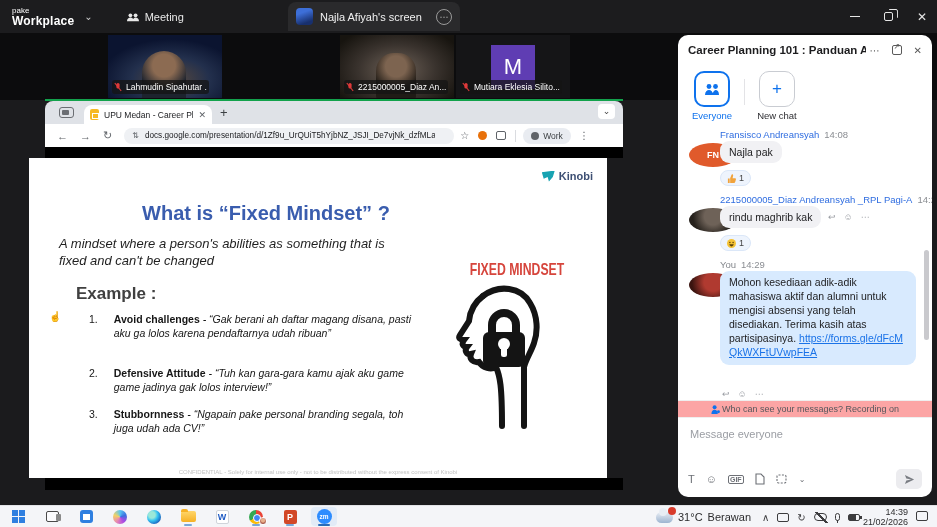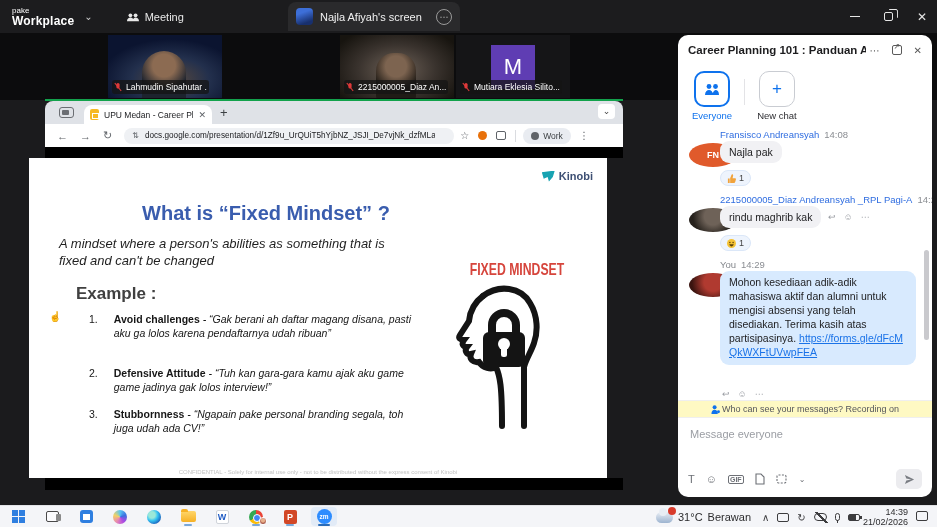--- a/index.html
+++ b/index.html
@@ -102,21 +102,21 @@
   .avatar { position:absolute; width:48px; height:24px; border-radius:50%; left:11px; }
   .av-fn { background:#e05a2b; color:#fff; font-size:9px; font-weight:bold; display:flex; align-items:center; justify-content:center; }
   .av-diaz { background:radial-gradient(circle at 50% 35%, #6e6258 0 30%, #26211c 70%); }
   .av-you { background:radial-gradient(circle at 50% 38%, #b03a30 0 32%, #3a1410 75%); }
   .bubble { position:absolute; background:#f1f1f4; border-radius:9px; padding:5px 9px; font-size:10.5px; color:#1d1d1f; }
   .bubble-own { background:#d8eafe; width:196px; line-height:1.33; }
   .bubble-own a { color:#1a73e8; text-decoration:underline; word-break:break-all; }
   .reaction { position:absolute; background:#eef4fd; border:1px solid #dbe7f8; border-radius:9px; height:16px; display:flex; align-items:center; gap:3px; padding:0 6px; font-size:9px; color:#444; }
   .msg-actions { position:absolute; display:flex; gap:8px; color:#9a9da3; font-size:9px; align-items:center; }
   .chat-scroll { position:absolute; right:3px; top:215px; width:5px; height:90px; background:#c9c9cd; border-radius:3px; }
-  .chat-banner { position:absolute; left:0; top:365px; width:100%; height:17px; background:#fef9c3; border-top:1px solid #efefef; display:flex; align-items:center; justify-content:center; gap:2px; font-size:9px; color:#55575c; }
+  .chat-banner { position:absolute; left:0; top:365px; width:100%; height:17px; background:#fca5a5; border-top:1px solid #efefef; display:flex; align-items:center; justify-content:center; gap:2px; font-size:9px; color:#55575c; }
   .banner-person { width:9px; height:9px; }
   .chat-input { position:absolute; left:0; top:382px; width:100%; height:80px; border-top:1px solid #efefef; }
   .placeholder { position:absolute; left:12px; top:10px; font-size:11px; color:#9a9da3; }
   .input-toolbar { position:absolute; left:10px; bottom:8px; display:flex; align-items:center; gap:11px; color:#6d7076; font-size:11px; width:234px; }
   .gif { font-size:7px; font-weight:bold; border:1px solid #6d7076; border-radius:2px; padding:0 1px; }
   .send-btn { margin-left:auto; width:26px; height:20px; background:#ececef; border-radius:5px; display:flex; align-items:center; justify-content:center; }
 
   
   .taskbar { left:0; top:505px; width:937px; height:22px; background:#f4f5f8; border-top:1px solid #e2e3e6; }
   .tb-ico { position:absolute; top:1px; width:26px; height:19px; display:flex; align-items:center; justify-content:center; }

